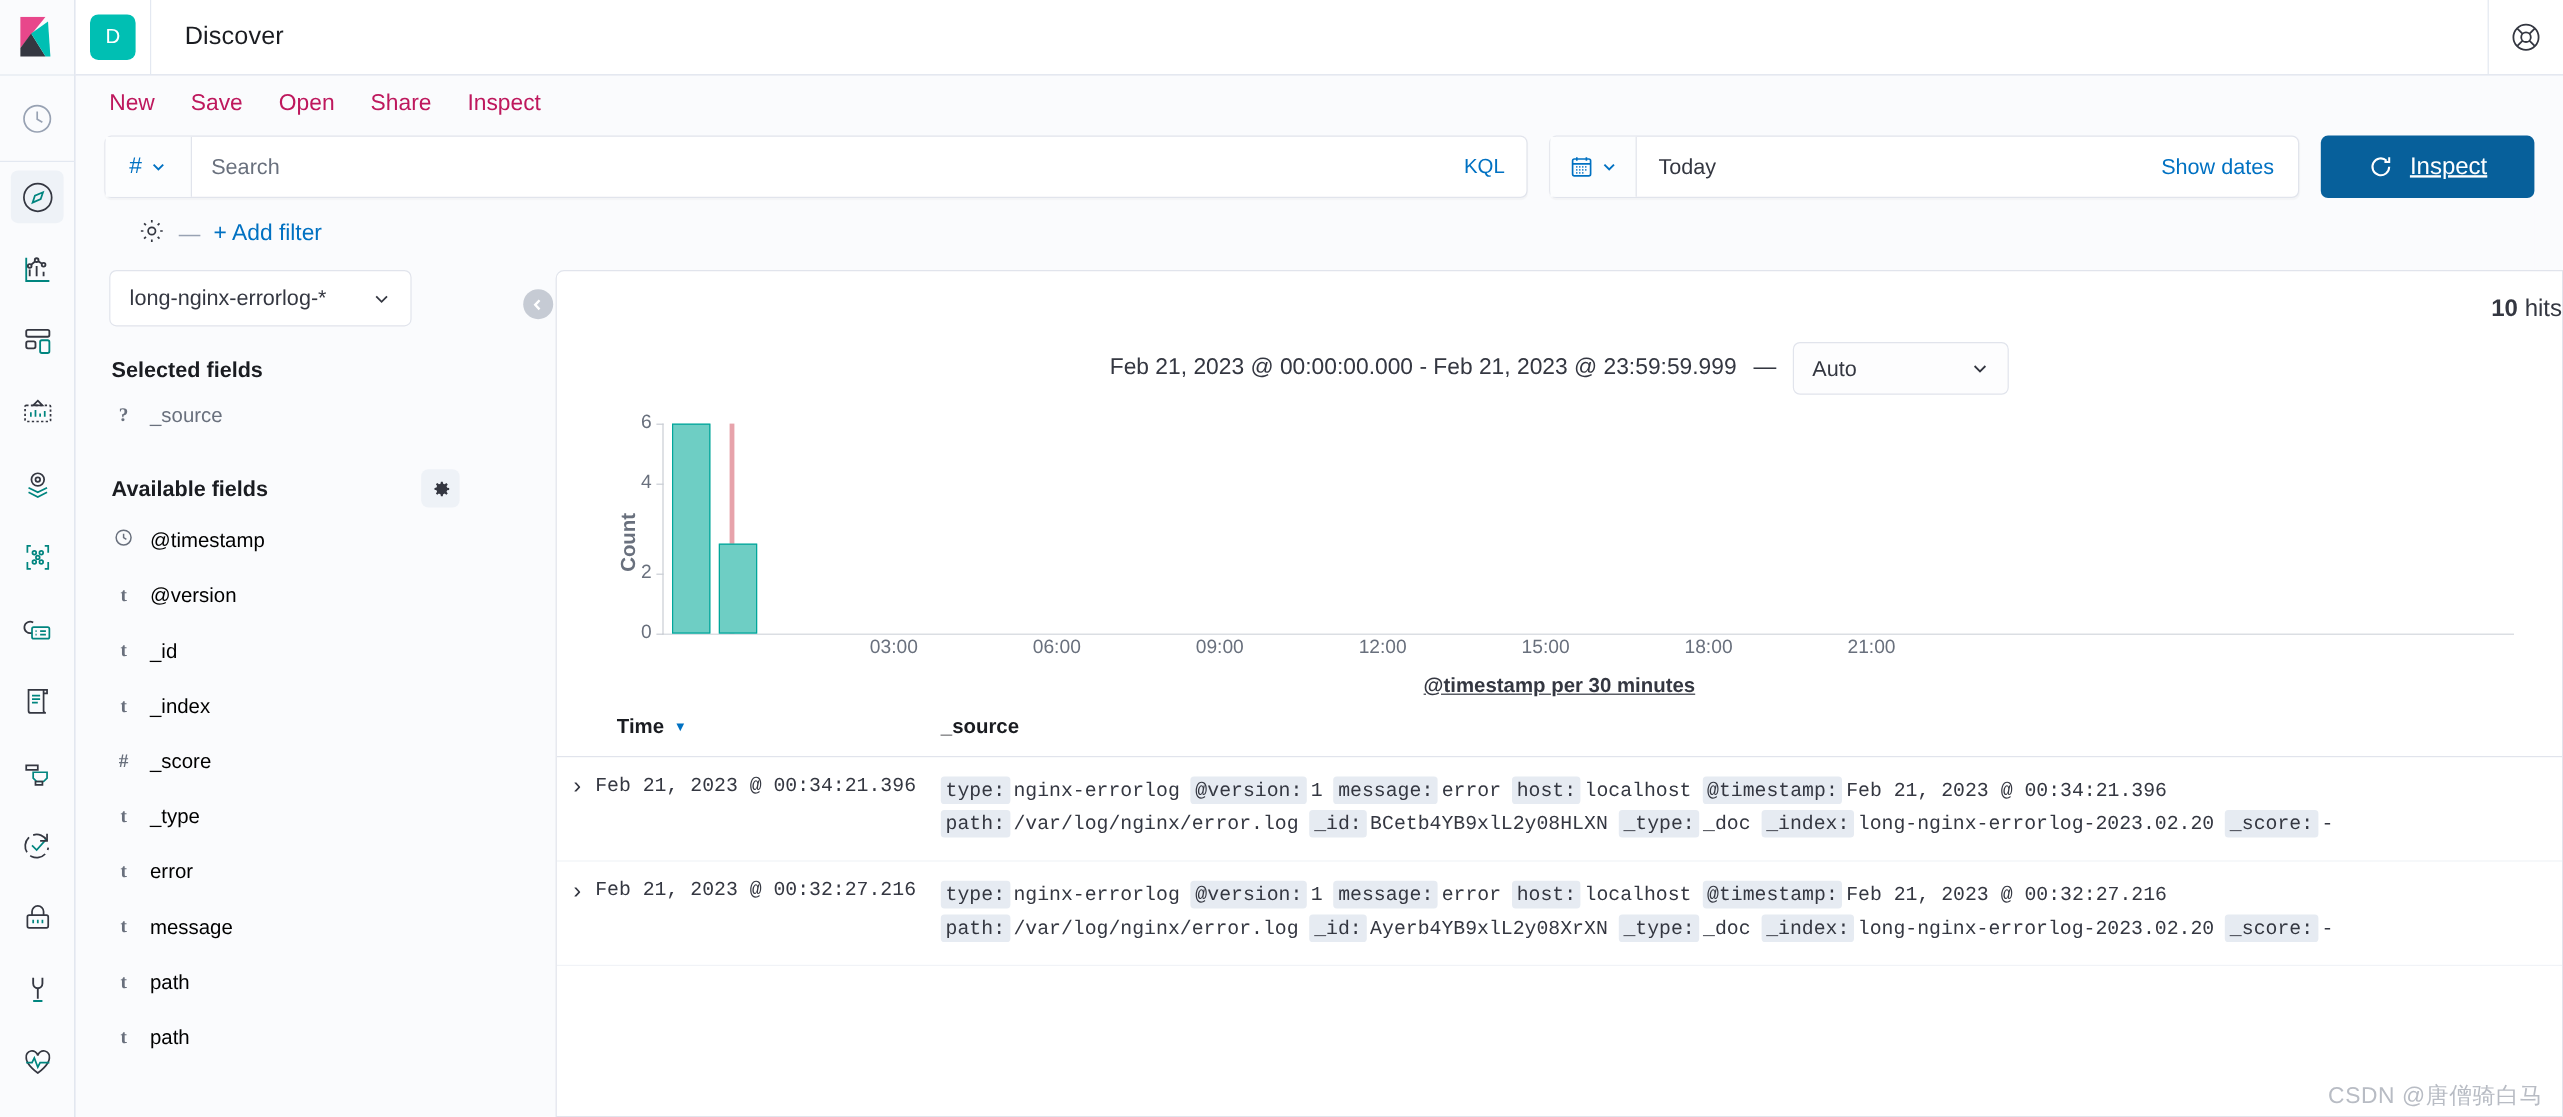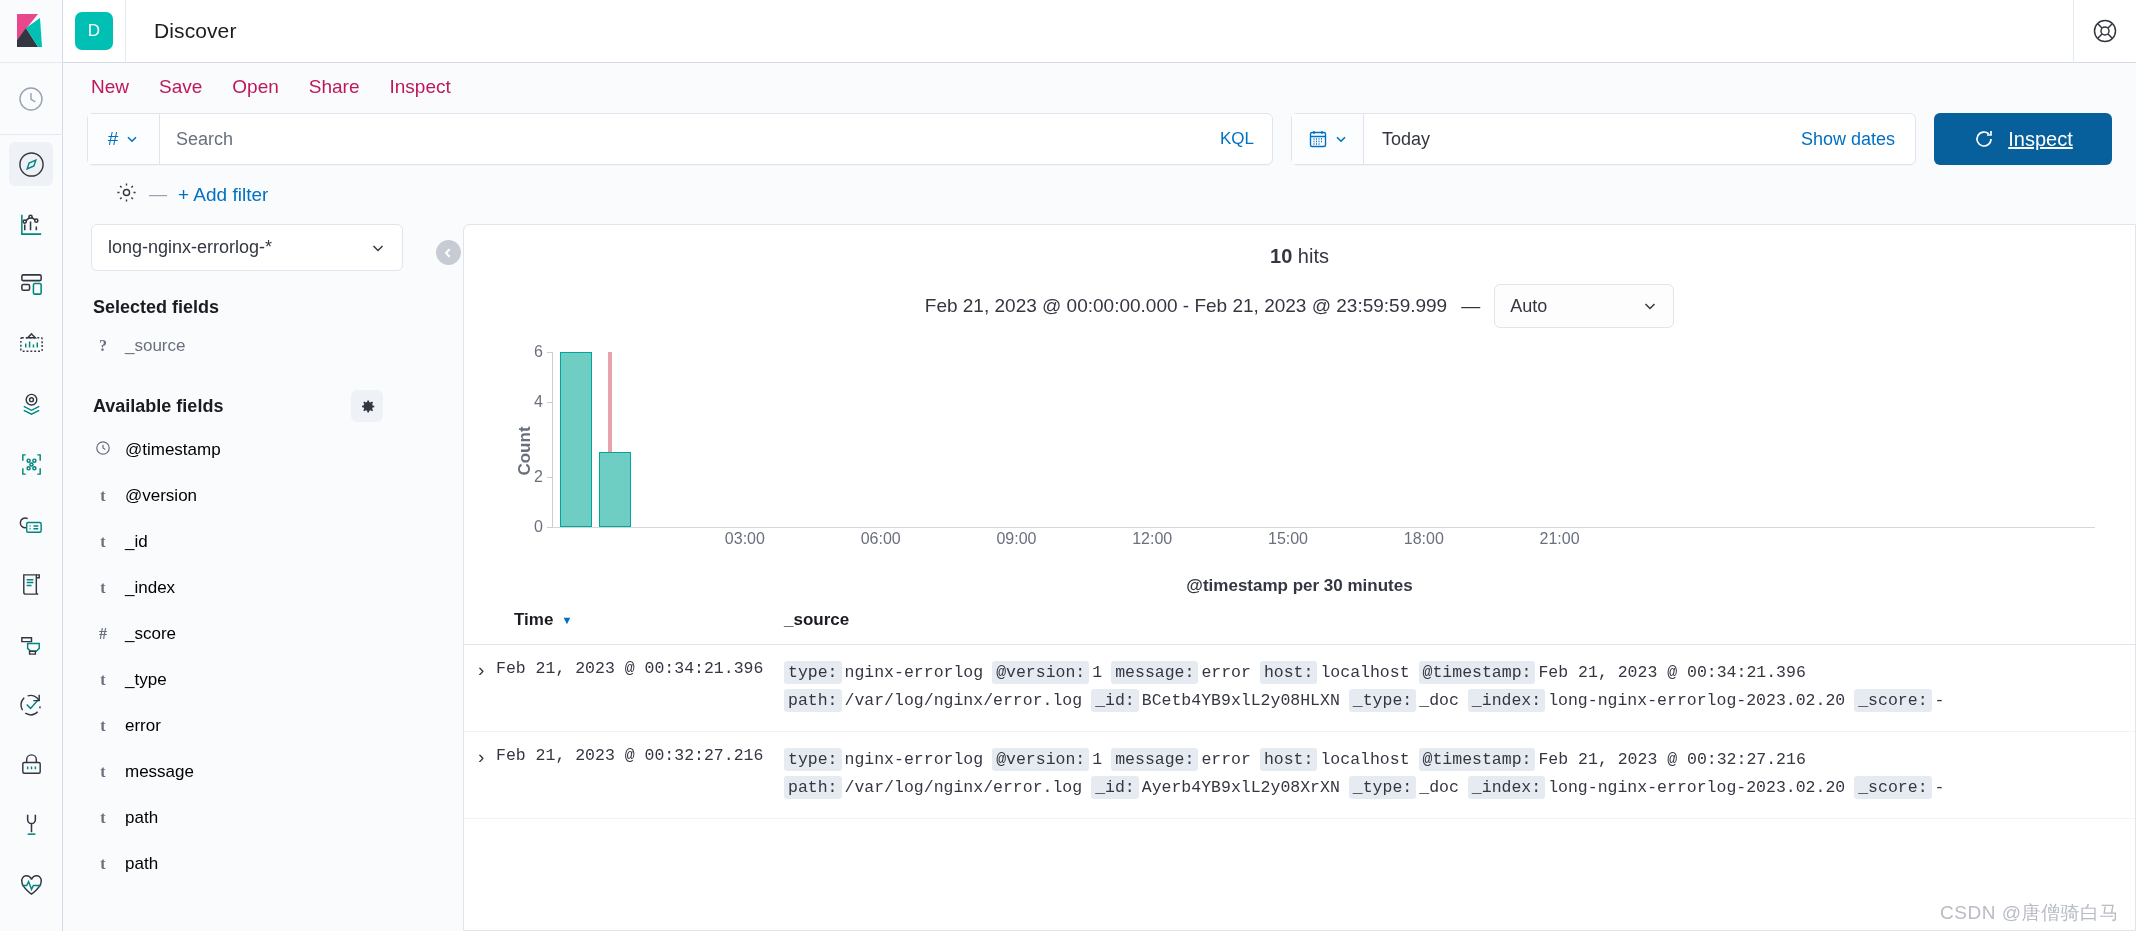--- a/index.html
+++ b/index.html
@@ -139,21 +139,21 @@
   
   .body { flex:1; display:flex; min-height:0; background:#fafbfd; }
 
   
   .fields {
     width:370px; min-width:370px;
     padding:0 24px 0 28px;
     overflow:hidden;
   }
   .idxpattern {
-    width:312px; height:47px;
+    width:252px; height:47px;
     border:1px solid #e1e4ec; border-radius:6px; background:#fff;
     display:flex; align-items:center; justify-content:space-between;
     padding:0 16px; font-size:18px; color:#343741; cursor:pointer;
   }
   .sect-title {
     font-size:18px; font-weight:bold; color:#1a1c21;
     margin:26px 0 0 2px;
     display:flex; align-items:center; justify-content:space-between;
     width:290px;
   }
@@ -187,21 +187,21 @@
     display:flex;align-items:center;justify-content:center;cursor:pointer;
   }
   .panel {
     flex:1; background:#fff;
     border:1px solid #e1e4ec; border-top-left-radius:7px;
     margin-right:0; min-width:0;
     display:flex; flex-direction:column;
     overflow:hidden;
   }
 
-  .hits { text-align:center; padding-top:20px; font-size:20px; color:#343741; }
+  .hits { text-align:right; padding-top:20px; font-size:20px; color:#343741; }
   .hits b { font-weight:bold; }
   .rangerow {
     display:flex; align-items:center; justify-content:center; gap:14px;
     margin-top:16px; font-size:19px; color:#343741;
   }
   .intervalsel {
     width:180px; height:44px; border:1px solid #e1e4ec; border-radius:6px;
     background:#fdfdfe; display:flex; align-items:center; justify-content:space-between;
     padding:0 15px; font-size:18px; color:#343741; cursor:pointer;
   }
@@ -233,21 +233,22 @@
   .marker {
     position:absolute; bottom:0; width:4px; background:#e7a3ab;
   }
   .xaxis { position:absolute; left:48px; right:0; bottom:0; height:26px; }
   .xtick {
     position:absolute; top:0; transform:translateX(-50%);
     font-size:16px; color:#69707d;
   }
   .xaxis-title {
     text-align:center; font-size:17px; font-weight:bold; color:#343741;
-    margin-top:20px;
+    margin-top:5px;
+    text-decoration:underline;
   }
 
   
   .table { margin-top:14px; }
   .thead {
     display:flex; border-bottom:1px solid #e1e4ec;
     padding:0 4px 14px 0;
   }
   .th {
     font-size:17px; font-weight:bold; color:#1a1c21;

